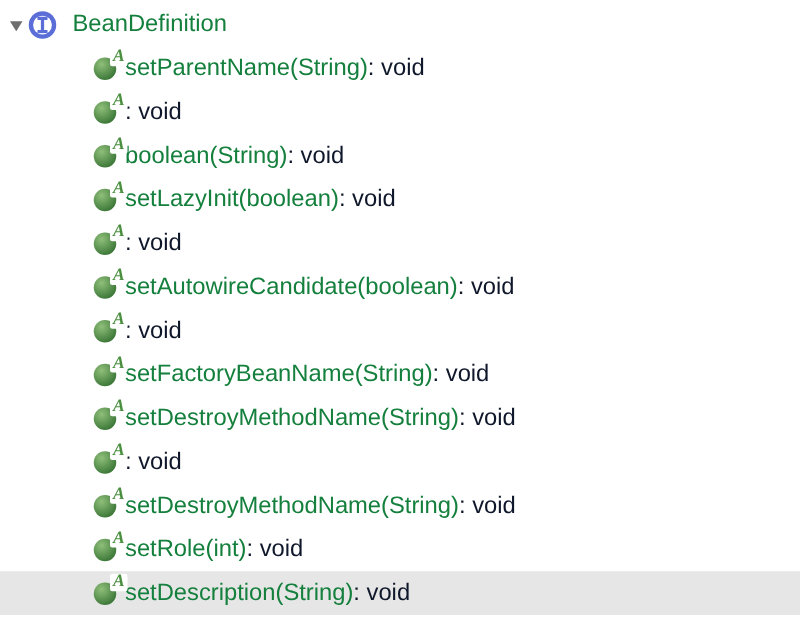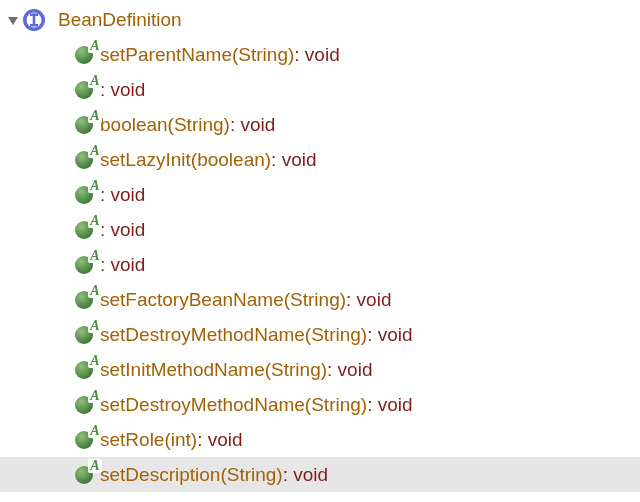--- a/index.html
+++ b/index.html
@@ -60,24 +60,24 @@
   .abstract-badge span {
     font-family: "Times New Roman", serif;
     font-style: italic;
     font-weight: bold;
     font-size: 14px;
     line-height: 1;
     color: #4a8f3f;
   }
 
   .label {
-    color: #a16207;
+    color: #15803d;
   }
   .ret {
-    color: #7f1d1d;
+    color: #0f172a;
   }
 </style>
 </head>
 <body>
 
 <div class="tree">
 
   <div class="row">
     <div class="indent-root"></div>
     <span class="arrow">
@@ -206,20 +206,21 @@
             <stop offset="0%" stop-color="#8fbf7a"></stop>
             <stop offset="100%" stop-color="#3f7a3a"></stop>
           </radialGradient>
         </defs>
         <circle cx="12" cy="12" r="9" fill="url(#g)"></circle>
       </svg>
       <span class="abstract-badge">
             <span>A</span>
           </span>
     </span>
+    <span class="label">setAutowireCandidate(boolean)</span>
         <span class="ret"> : void</span>
   </div>
 
   <div class="row">
     <div class="indent-child"></div>
     <span class="icon">
       <svg width="24" height="24" viewBox="0 0 24 24">
         <defs>
           <radialGradient id="g" cx="35%" cy="30%" r="70%">
             <stop offset="0%" stop-color="#8fbf7a"></stop>
@@ -284,21 +285,20 @@
             <stop offset="0%" stop-color="#8fbf7a"></stop>
             <stop offset="100%" stop-color="#3f7a3a"></stop>
           </radialGradient>
         </defs>
         <circle cx="12" cy="12" r="9" fill="url(#g)"></circle>
       </svg>
       <span class="abstract-badge">
             <span>A</span>
           </span>
     </span>
-    <span class="label">setInitMethodName(String)</span>
         <span class="ret"> : void</span>
   </div>
 
   <div class="row">
     <div class="indent-child"></div>
     <span class="icon">
       <svg width="24" height="24" viewBox="0 0 24 24">
         <defs>
           <radialGradient id="g" cx="35%" cy="30%" r="70%">
             <stop offset="0%" stop-color="#8fbf7a"></stop>

